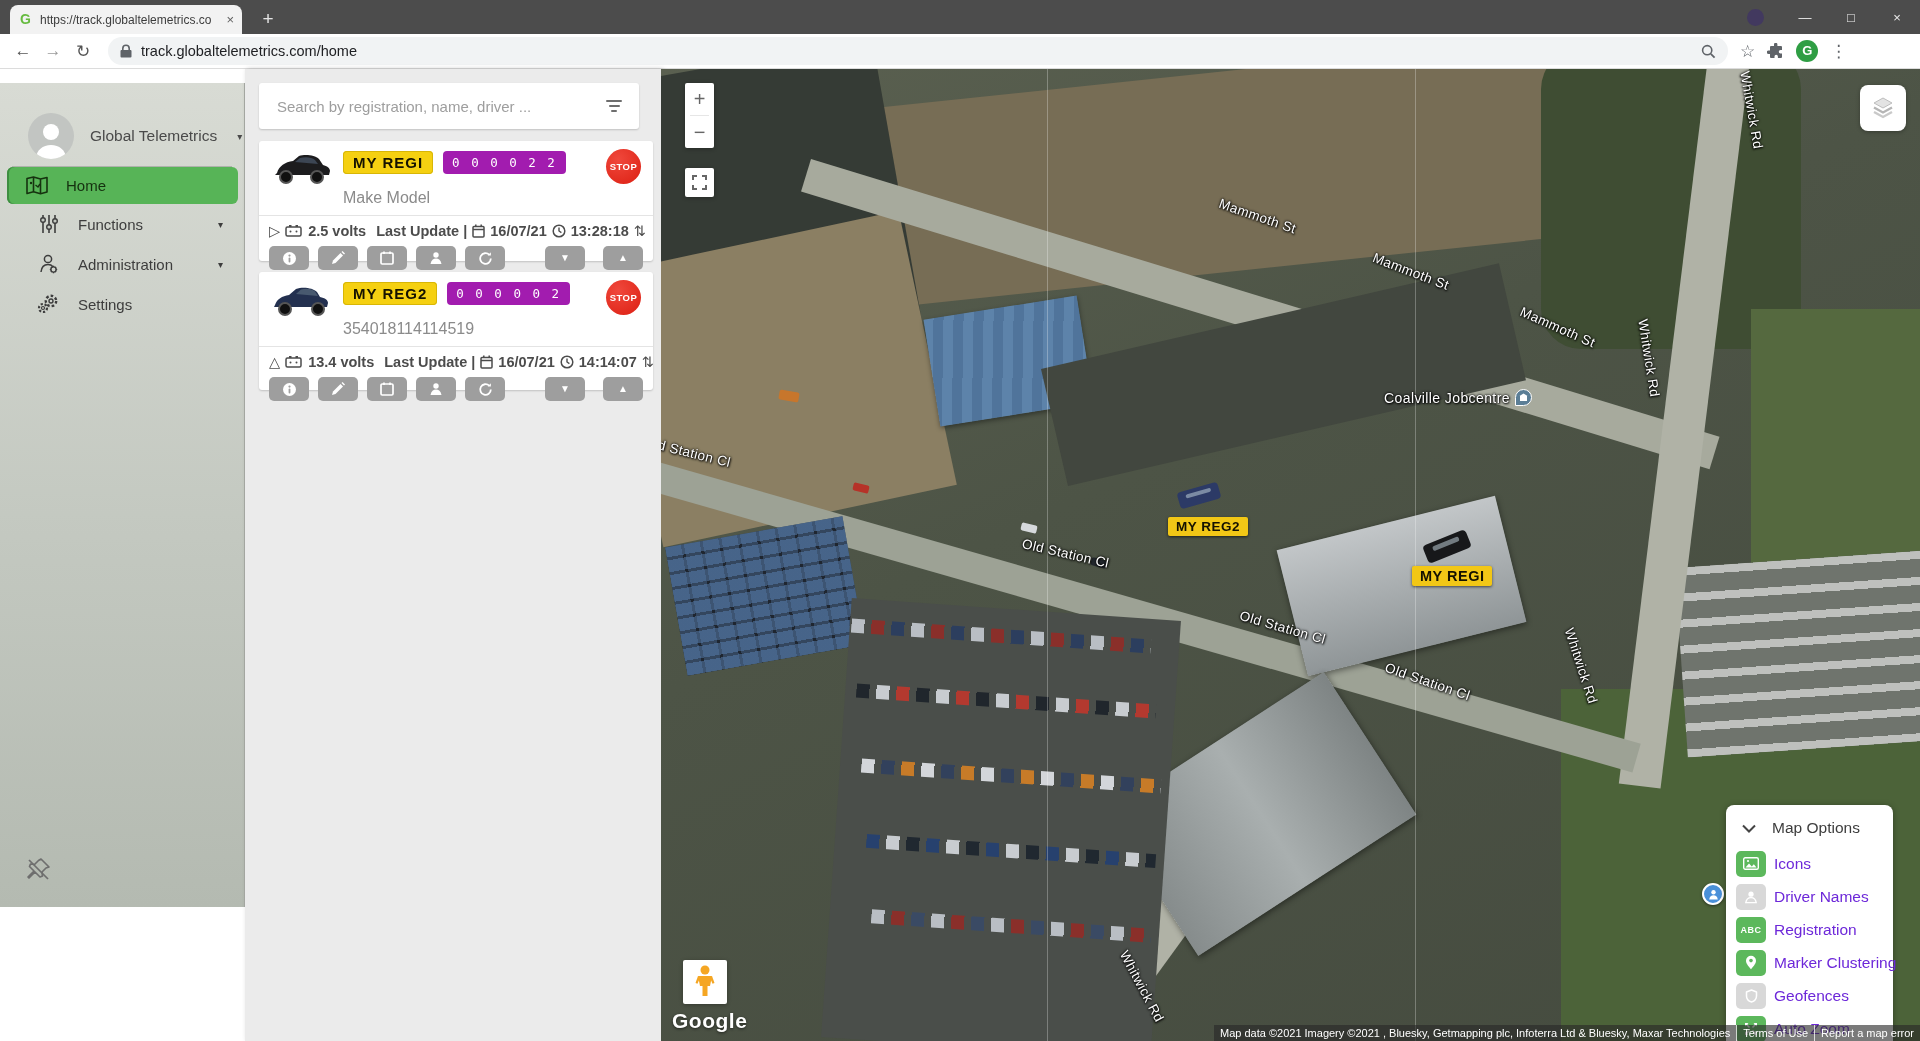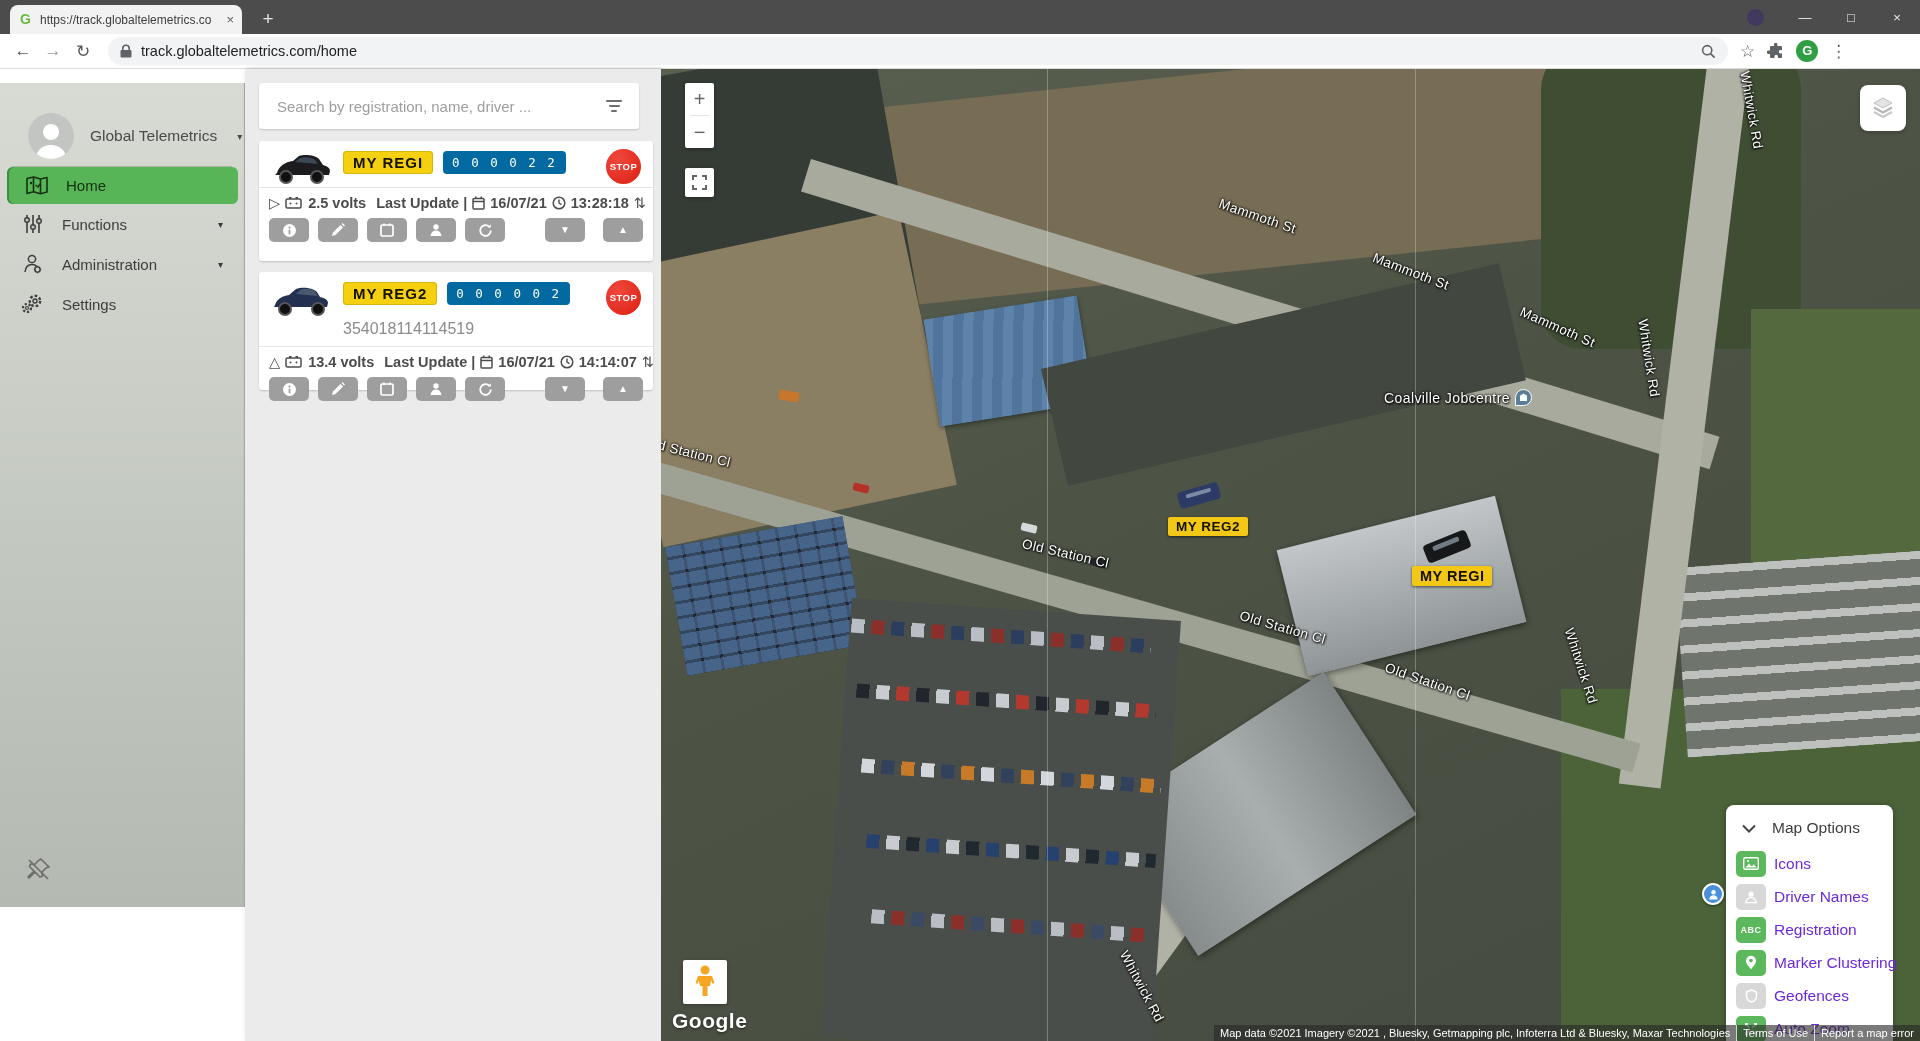--- a/index.html
+++ b/index.html
@@ -40,21 +40,21 @@
   .sidebar{position:absolute;left:0;top:0;width:245px;height:824px;
        background:linear-gradient(180deg,#d8dbd4 0%,#c3c8c0 55%,#b4bab1 100%);
        border-right:1px solid #a9ada6;margin-top:14px;}
   .account{position:absolute;left:28px;top:30px;display:flex;align-items:center;gap:16px;}
   .avatar{width:46px;height:46px;border-radius:50%;background:#c2c5c2;overflow:hidden;
        display:flex;align-items:flex-end;justify-content:center;}
   .account-label{font-size:15.5px;color:#4a4a4a;}
   .caret{font-size:10px;color:#4a4a4a;margin-left:4px;}
   .side-divider{position:absolute;left:12px;top:83px;width:220px;height:1px;background:#aeb2ab;}
   .menu{position:absolute;left:0;top:84px;width:245px;}
-  .menu-item{position:relative;height:40px;display:flex;align-items:center;padding-left:20px;
+  .menu-item{position:relative;height:40px;display:flex;align-items:center;padding-left:36px;
        gap:16px;color:#3d3d3d;font-size:15px;}
   .menu-item .mi-label{flex:1;}
   .menu-item .mi-caret{margin-right:22px;font-size:10px;color:#3d3d3d;}
   .menu-item.active{background:#57b457;border-radius:6px;margin:0 7px;padding-left:17px;
        height:37px;color:#15300f;box-shadow:inset 2px 0 0 #3e8e41;}
   .mi-icon{width:26px;display:flex;justify-content:center;color:#2f2f2f;}
   .unpin{position:absolute;left:24px;bottom:18px;color:#6e6e6e;}
 
   
   .list-panel{position:absolute;left:245px;top:0;width:416px;height:972px;background:#ebebeb;
@@ -69,21 +69,21 @@
   .filter-icon i{display:block;height:1.7px;background:#6e6e6e;border-radius:1px;}
   .filter-icon i:nth-child(1){width:16px;}.filter-icon i:nth-child(2){width:11px;}
   .filter-icon i:nth-child(3){width:6px;}
 
   .veh-card{position:absolute;left:14px;width:394px;background:#fff;border-radius:3px;
        box-shadow:0 1px 2px rgba(0,0,0,.18);}
   .veh-top{display:flex;align-items:flex-start;padding:10px 12px 0 10px;gap:10px;position:relative;}
   .car-img{width:64px;height:36px;flex:none;}
   .plate{background:#f5d011;color:#151200;font-weight:bold;font-size:15px;letter-spacing:1px;
        padding:3px 10px;border-radius:4px;box-shadow:0 0 0 1px #d8b606 inset;}
-  .odo{background:#0369a1;color:#fff;font-family:"DejaVu Sans Mono",monospace;font-size:12.5px;
+  .odo{background:#a21caf;color:#fff;font-family:"DejaVu Sans Mono",monospace;font-size:12.5px;
        padding:4px 9px;border-radius:4px;letter-spacing:2px;}
   .stop-badge{position:absolute;right:12px;top:8px;width:35px;height:35px;border-radius:50%;
        background:radial-gradient(circle at 35% 30%,#f0483c,#dc1f12);color:#fff;font-size:9.5px;
        font-weight:bold;display:flex;align-items:center;justify-content:center;letter-spacing:.4px;}
   .veh-sub{padding:2px 12px 8px 84px;color:#8b8b8b;font-size:16px;}
   .veh-div{height:1px;background:#e4e4e4;}
   .stats{display:flex;align-items:center;padding:7px 10px 3px 10px;color:#4c4c4c;
        font-weight:bold;font-size:14.5px;gap:5px;white-space:nowrap;}
   .stats .sp{flex:1;}
   .glyph{font-weight:normal;}
@@ -297,20 +297,21 @@
                 <path d="M8 22c2-7 8-11 16-12l6-5c6-2 16-1 20 3l4 6c4 1 7 3 7 6l-1 4H6z" fill="#1c1c1e"></path>
                 <path d="M26 11l5-4c5-1.5 12-1 15 2l3 4z" fill="#3c4654"></path>
                 <circle cx="17" cy="26" r="6" fill="#101010" stroke="#555" stroke-width="2"></circle>
                 <circle cx="48" cy="26" r="6" fill="#101010" stroke="#555" stroke-width="2"></circle>
               </svg>
           </span>
           <span class="plate">MY REGI</span>
           <span class="odo">0 0 0 0 2 2</span>
           <span class="stop-badge">STOP</span>
         </div>
+        <div class="veh-sub">Make Model</div>
         <div class="veh-div"></div>
         <div class="stats">
           <span class="glyph">▷</span>
           <span style="display:flex;">
             <svg width="18" height="12" viewBox="0 0 18 12">
                 <rect x="1" y="2" width="15" height="9" rx="1.5" fill="none" stroke="#4c4c4c" stroke-width="1.5"></rect>
                 <rect x="4" y="0" width="2.5" height="2" fill="#4c4c4c"></rect>
                 <rect x="10.5" y="0" width="2.5" height="2" fill="#4c4c4c"></rect>
                 <circle cx="5.5" cy="6.5" r="1" fill="#4c4c4c"></circle>
                 <circle cx="11.5" cy="6.5" r="1" fill="#4c4c4c"></circle>

